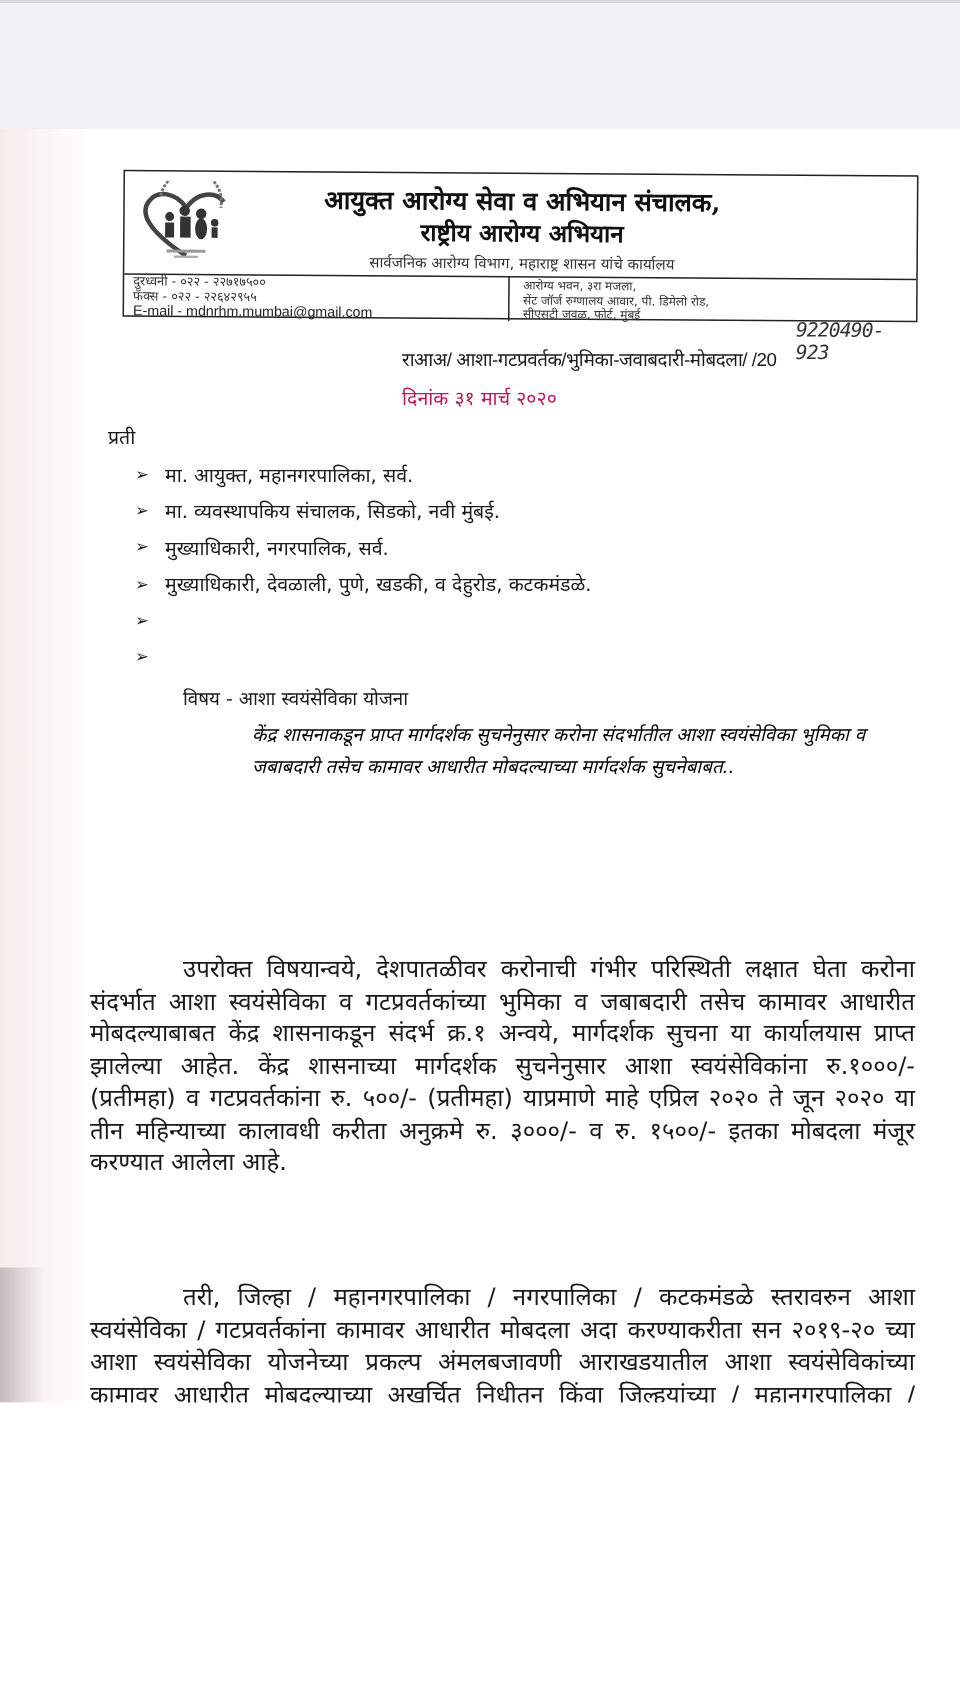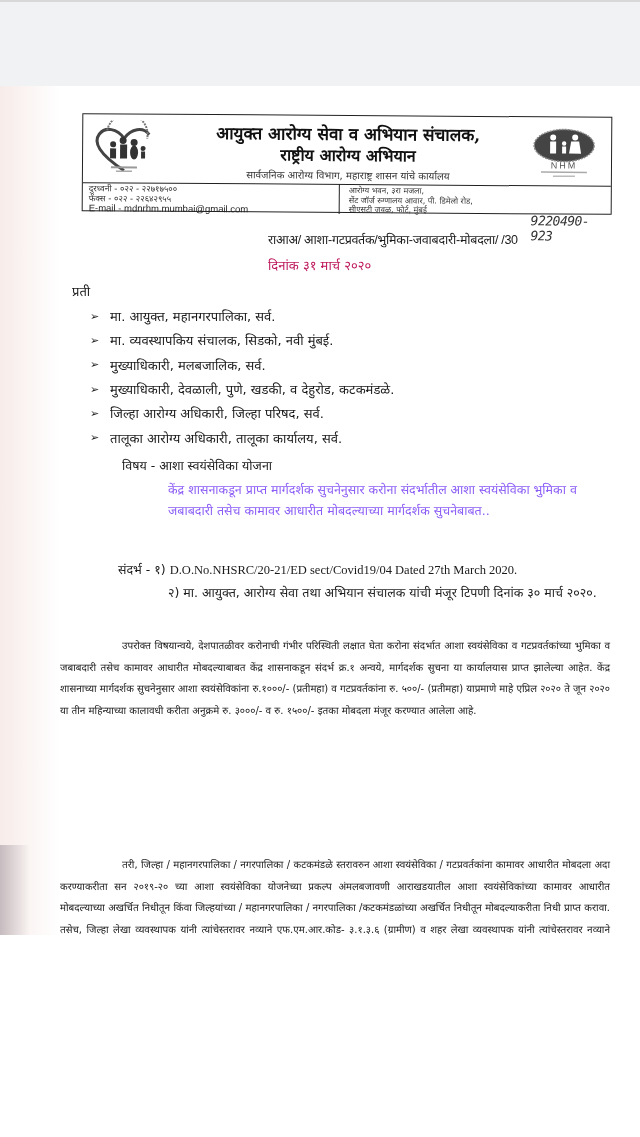--- a/index.html
+++ b/index.html
@@ -98,32 +98,32 @@
     .recipients .arrow {
       display: inline-block; width: 20px; font-size: 11px; color: #222;
     }
     .subject-label {
       position: absolute; left: 122px; top: 371px;
       font-size: 12.5px; color: #1a1a1a; white-space: nowrap;
     }
     .subject-label .subj-val { }
     .subject-desc {
       position: absolute; left: 168px; top: 393px; width: 440px;
-      font-size: 12.5px; line-height: 21px; color: #8b5cf6;
+      font-size: 12.5px; line-height: 21px; color: #000000; font-style: italic;
     }
     .refs {
       position: absolute; left: 118px; top: 475px; width: 500px;
       font-size: 12.5px; color: #1a1a1a;
     }
     .refs .r1 { white-space: nowrap; }
     .refs .r1 .en { font-family: "Liberation Serif", serif; font-size: 12.5px; }
     .refs .r2 { margin-left: 50px; margin-top: 5px; line-height: 20px; }
     .para {
       position: absolute; left: 60px; width: 550px;
-      font-size: 10px; line-height: 21.5px; color: #1a1a1a;
+      font-size: 16px; line-height: 21.5px; color: #1a1a1a;
       text-align: justify; text-indent: 62px;
     }
     .para1 { top: 549px; }
     .para2 { top: 768px; }
   </style>
 </head>
 <body>
 
 <div class="top-bar"></div>
 
@@ -146,91 +146,68 @@
         <rect x="52" y="31" width="4" height="7" fill="#333"></rect>
         <rect x="22" y="46" width="26" height="2" fill="#999"></rect>
         <rect x="27" y="50" width="16" height="1.5" fill="#aaa"></rect>
       </svg>
     </div>
 
     <div class="lh-title-1">आयुक्त आरोग्य सेवा व अभियान संचालक,</div>
     <div class="lh-title-2">राष्ट्रीय आरोग्य अभियान</div>
     <div class="lh-subtitle">सार्वजनिक आरोग्य विभाग, महाराष्ट्र शासन यांचे कार्यालय</div>
 
-    <div class="lh-logo-right">
-      <svg width="82" height="56" viewBox="0 0 82 56">
-        <ellipse cx="41" cy="22" rx="30" ry="16" fill="#444"></ellipse>
-        <ellipse cx="41" cy="22" rx="30" ry="16" fill="none" stroke="#888" stroke-width="1.5" stroke-dasharray="2 1"></ellipse>
-        <circle cx="30" cy="14" r="3" fill="#fff"></circle>
-        <rect x="27" y="18" width="6" height="12" fill="#fff"></rect>
-        <circle cx="52" cy="14" r="3" fill="#fff"></circle>
-        <path d="M48 18 L56 18 L58 30 L46 30 Z" fill="#fff"></path>
-        <circle cx="41" cy="20" r="2.2" fill="#fff"></circle>
-        <rect x="39" y="23" width="4" height="7" fill="#fff"></rect>
-        <text x="41" y="45" text-anchor="middle" font-family="Liberation Sans, sans-serif" font-size="9" fill="#555" letter-spacing="2">NHM</text>
-        <rect x="18" y="48" width="46" height="1.5" fill="#aaa"></rect>
-        <rect x="30" y="52" width="22" height="1.5" fill="#bbb"></rect>
-      </svg>
-    </div>
 
     <div class="lh-divider"></div>
     <div class="lh-vdivider"></div>
 
     <div class="lh-contact">
       <div>दुरध्वनी - ०२२ - २२७१७५००</div>
       <div>फॅक्स - ०२२ - २२६४२९५५</div>
       <div class="email">E-mail - mdnrhm.mumbai@gmail.com</div>
     </div>
 
     <div class="lh-address">
       <div>आरोग्य भवन, ३रा मजला,</div>
       <div>सेंट जॉर्ज रुग्णालय आवार, पी. डिमेलो रोड,</div>
       <div>सीएसटी जवळ, फोर्ट, मुंबई</div>
     </div>
     <div class="lh-handwritten">9220490-923</div>
   </div>
 
-  <div class="ref-line">राआअ/ आशा-गटप्रवर्तक/भुमिका-जवाबदारी-मोबदला/    /30</div>
+  <div class="ref-line">राआअ/ आशा-गटप्रवर्तक/भुमिका-जवाबदारी-मोबदला/    /20</div>
   <div class="date-line">दिनांक ३१ मार्च २०२०</div>
   <div class="prati">प्रती</div>
 
   <ul class="recipients">
     <li>
         <span class="arrow">➢</span>
         <span>मा. आयुक्त, महानगरपालिका, सर्व.</span>
       </li>
     <li>
         <span class="arrow">➢</span>
         <span>मा. व्यवस्थापकिय संचालक,  सिडको, नवी मुंबई.</span>
       </li>
     <li>
         <span class="arrow">➢</span>
-        <span>मुख्याधिकारी, मलबजालिक,  सर्व.</span>
+        <span>मुख्याधिकारी, नगरपालिक,  सर्व.</span>
       </li>
     <li>
         <span class="arrow">➢</span>
         <span>मुख्याधिकारी, देवळाली, पुणे, खडकी, व देहुरोड, कटकमंडळे.</span>
       </li>
     <li>
         <span class="arrow">➢</span>
-        <span>जिल्हा आरोग्य अधिकारी, जिल्हा परिषद,  सर्व.</span>
-      </li>
-    <li>
-        <span class="arrow">➢</span>
-        <span>तालूका आरोग्य अधिकारी,  तालूका कार्यालय, सर्व.</span>
+      </li>
+    <li>
+        <span class="arrow">➢</span>
       </li>
   </ul>
 
   <div class="subject-label">
     <span>विषय - </span><span class="subj-val">आशा स्वयंसेविका योजना</span>
   </div>
   <div class="subject-desc">केंद्र शासनाकडून प्राप्त मार्गदर्शक सुचनेनुसार करोना संदर्भातील आशा स्वयंसेविका भुमिका व जबाबदारी तसेच कामावर आधारीत मोबदल्याच्या मार्गदर्शक सुचनेबाबत..</div>
 
-  <div class="refs">
-    <div class="r1">
-      <span>संदर्भ - </span><span>१) </span><span class="en">D.O.No.NHSRC/20-21/ED sect/Covid19/04 Dated 27th March 2020.</span>
-    </div>
-    <div class="r2">२) मा. आयुक्त, आरोग्य सेवा तथा अभियान संचालक यांची मंजूर टिपणी दिनांक ३०  मार्च २०२०.</div>
-  </div>
 
   <div class="para para1">उपरोक्त  विषयान्वये, देशपातळीवर करोनाची गंभीर परिस्थिती लक्षात घेता करोना संदर्भात आशा स्वयंसेविका व गटप्रवर्तकांच्या भुमिका व जबाबदारी तसेच कामावर आधारीत मोबदल्याबाबत केंद्र शासनाकडून संदर्भ क्र.१ अन्वये, मार्गदर्शक सुचना या कार्यालयास प्राप्त झालेल्या आहेत. केंद्र शासनाच्या मार्गदर्शक सुचनेनुसार आशा स्वयंसेविकांना रु.१०००/- (प्रतीमहा) व गटप्रवर्तकांना रु. ५००/- (प्रतीमहा) याप्रमाणे माहे एप्रिल २०२० ते  जून २०२० या तीन महिन्याच्या कालावधी करीता अनुक्रमे रु. ३०००/- व रु. १५००/- इतका मोबदला मंजूर करण्यात आलेला आहे.</div>
   <div class="para para2">तरी, जिल्हा / महानगरपालिका / नगरपालिका / कटकमंडळे स्तरावरुन आशा स्वयंसेविका / गटप्रवर्तकांना कामावर आधारीत  मोबदला अदा  करण्याकरीता सन २०१९-२० च्या आशा स्वयंसेविका योजनेच्या प्रकल्प  अंमलबजावणी आराखडयातील आशा स्वयंसेविकांच्या कामावर आधारीत मोबदल्याच्या अखर्चित निधीतून किंवा जिल्हयांच्या / महानगरपालिका / नगरपालिका /कटकमंडळांच्या अखर्चित निधीतून मोबदल्याकरीता निधी प्राप्त करावा. तसेच, जिल्हा लेखा व्यवस्थापक यांनी त्यांचेस्तरावर नव्याने एफ.एम.आर.कोड- ३.१.३.६ (ग्रामीण) व शहर  लेखा व्यवस्थापक यांनी त्यांचेस्तरावर नव्याने एफ.एम.आर.कोड- ३.१.४ (नागरी)  तयार करुन या लेखाशिर्षकाखाली खर्च बुक  करण्याची कार्यवाही करावी. आशा स्वयंसेविका व गटप्रवर्तकांनी कोवीड-</div>
 </div>
 
 </body></html>

